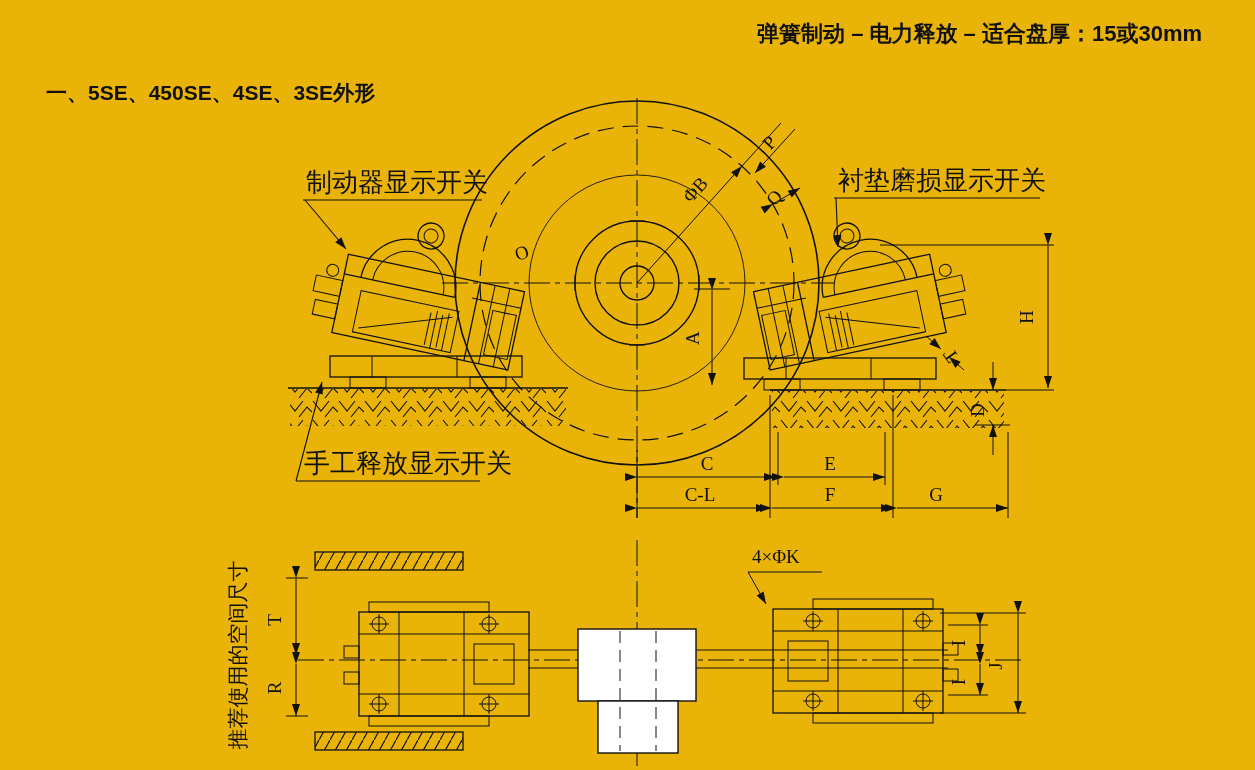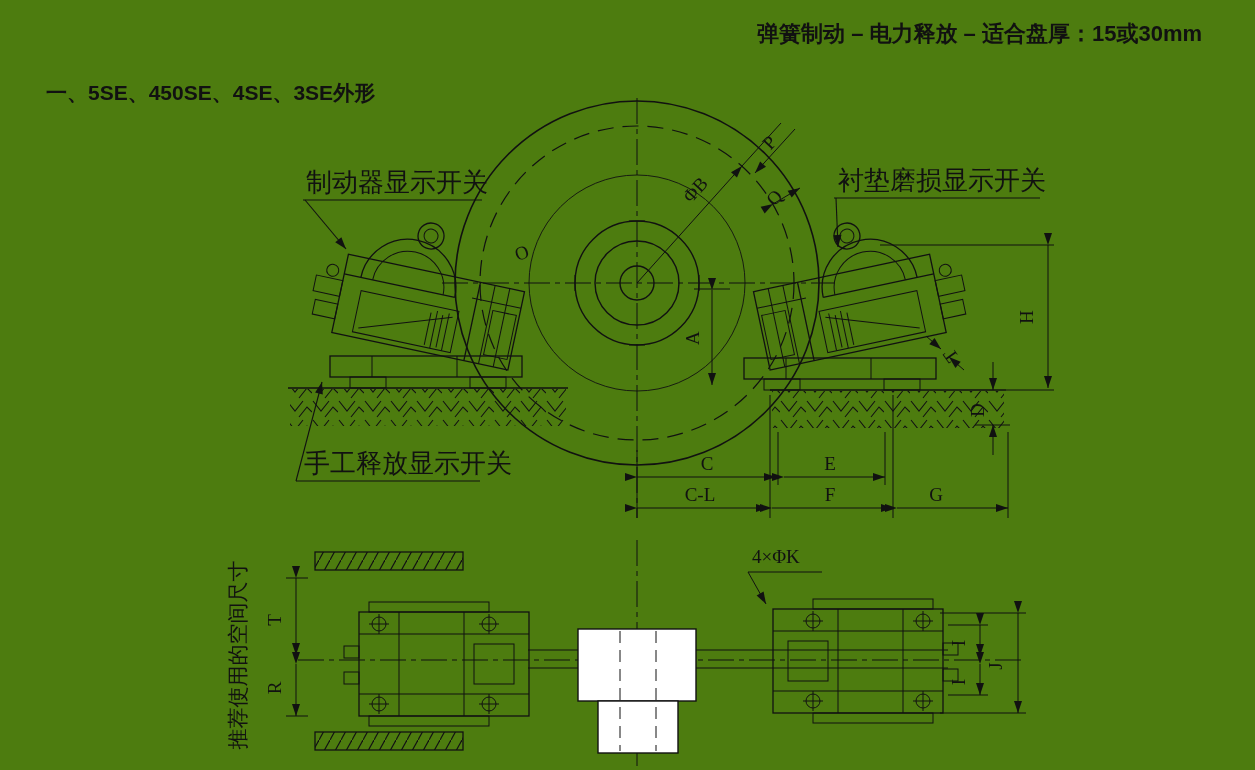--- a/index.html
+++ b/index.html
@@ -1,16 +1,16 @@
 <!DOCTYPE html>
 <html><head>
 <meta charset="utf-8">
 <style>
   html,body{margin:0;padding:0;background:#ffffff;}
-  #page{position:relative;width:1255px;height:770px;background:#4d7c0f;overflow:hidden;
+  #page{position:relative;width:1255px;height:770px;background:#eab308;overflow:hidden;
         font-family:"Liberation Serif", serif;}
   svg text{fill:#111;}
   .hdr{font-family:"Liberation Sans", sans-serif;font-weight:bold;}
   .dim{font-size:19px;}
   .callout{font-size:26px;}
 </style>
 </head>
 <body>
 
 <div id="page">

